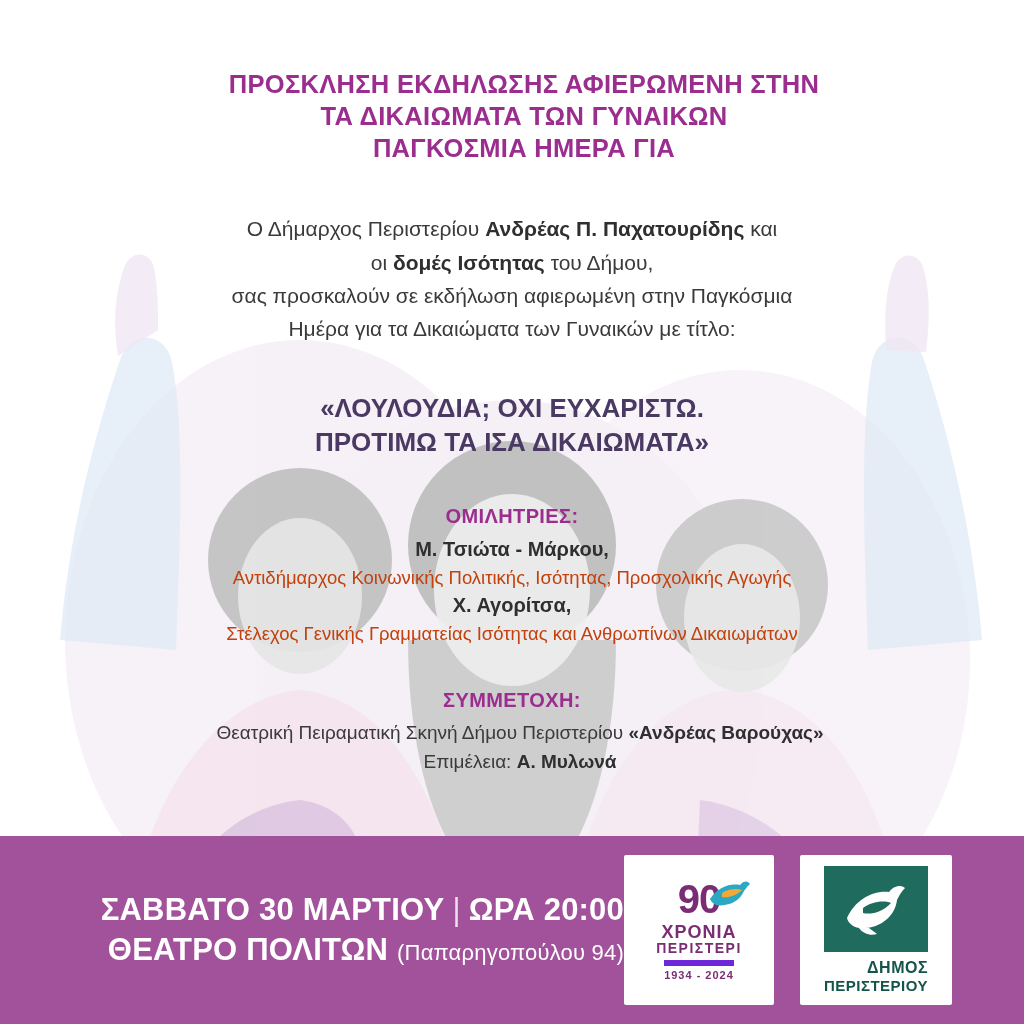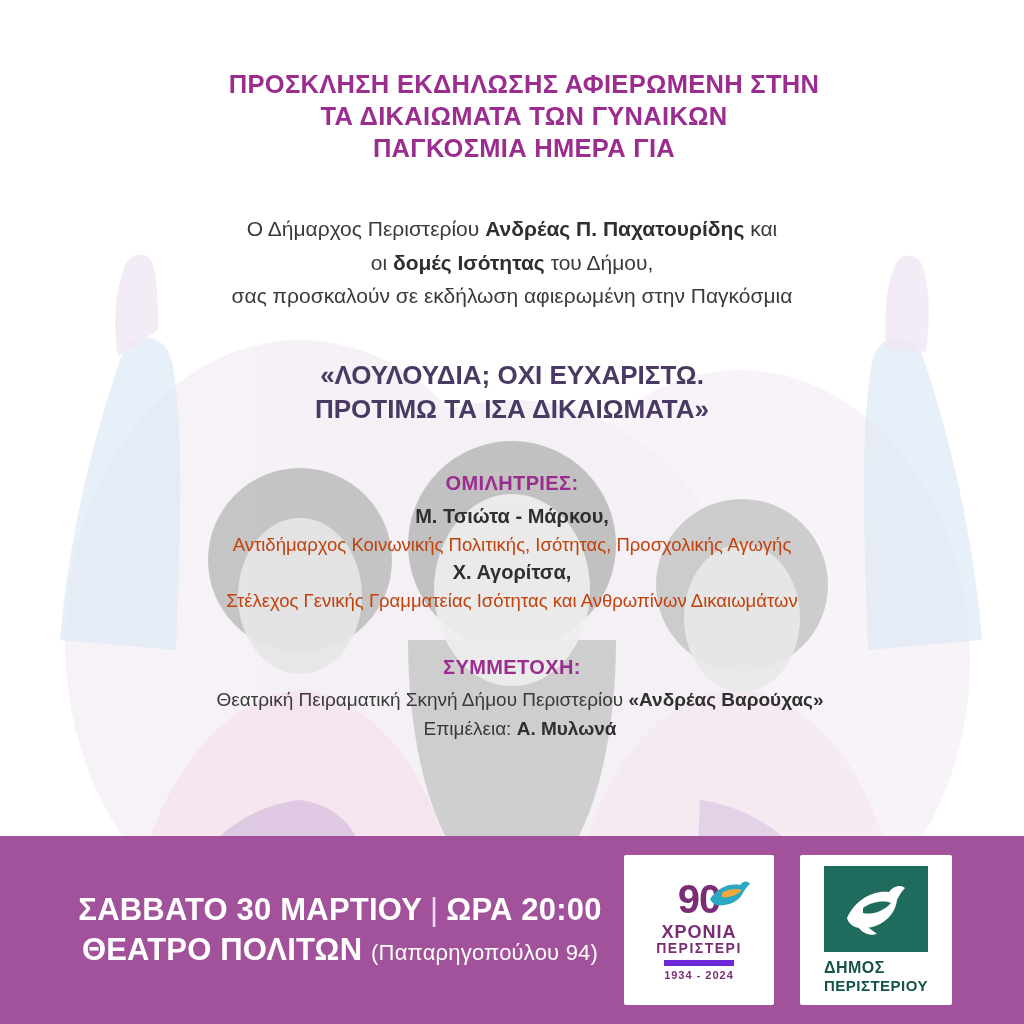--- a/index.html
+++ b/index.html
@@ -119,21 +119,21 @@
     bottom: 0;
     width: 1024px;
     height: 188px;
     background: #a1529a;
     z-index: 3;
     display: flex;
     align-items: center;
   }
   .footer-left {
     padding-left: 56px;
-    text-align: center;
+    text-align: right;
     color: #ffffff;
     line-height: 1.28;
     flex: 1;
   }
   .footer-l1 {
     font-size: 31px;
     font-weight: bold;
     letter-spacing: 0.2px;
   }
   .footer-l1 .sep {
@@ -205,21 +205,21 @@
     font-size: 11px;
     font-weight: bold;
     color: #7a2d74;
     letter-spacing: 1px;
     margin-top: 5px;
     border-top: 6px solid #6d28d9;
     padding-top: 4px;
     display: inline-block;
   }
   .mun-inner {
-    text-align: left;
+    text-align: right;
   }
   .mun-badge {
     width: 104px;
     height: 86px;
     background: #1f6b5e;
     display: flex;
     align-items: center;
     justify-content: center;
     margin: 0 auto;
   }
@@ -296,20 +296,21 @@
     </div>
 
     <div class="intro-block">
       <div class="intro-line">
         <span>Ο Δήμαρχος Περιστερίου </span><b>Ανδρέας Π. Παχατουρίδης</b><span> και</span>
       </div>
       <div class="intro-line">
         <span>οι </span><b>δομές Ισότητας</b><span> του Δήμου,</span>
       </div>
       <div class="intro-line">σας προσκαλούν σε εκδήλωση αφιερωμένη στην Παγκόσμια</div>
+      <div class="intro-line">Ημέρα για τα Δικαιώματα των Γυναικών με τίτλο:</div>
     </div>
 
     <div class="quote-block">
       <div class="quote-line">«ΛΟΥΛΟΥΔΙΑ; ΟΧΙ ΕΥΧΑΡΙΣΤΩ.</div>
       <div class="quote-line">ΠΡΟΤΙΜΩ ΤΑ ΙΣΑ ΔΙΚΑΙΩΜΑΤΑ»</div>
     </div>
 
     <div class="speakers-block">
       <div class="section-head">ΟΜΙΛΗΤΡΙΕΣ:</div>
       <div class="speaker-name">Μ. Τσιώτα - Μάρκου,</div>

